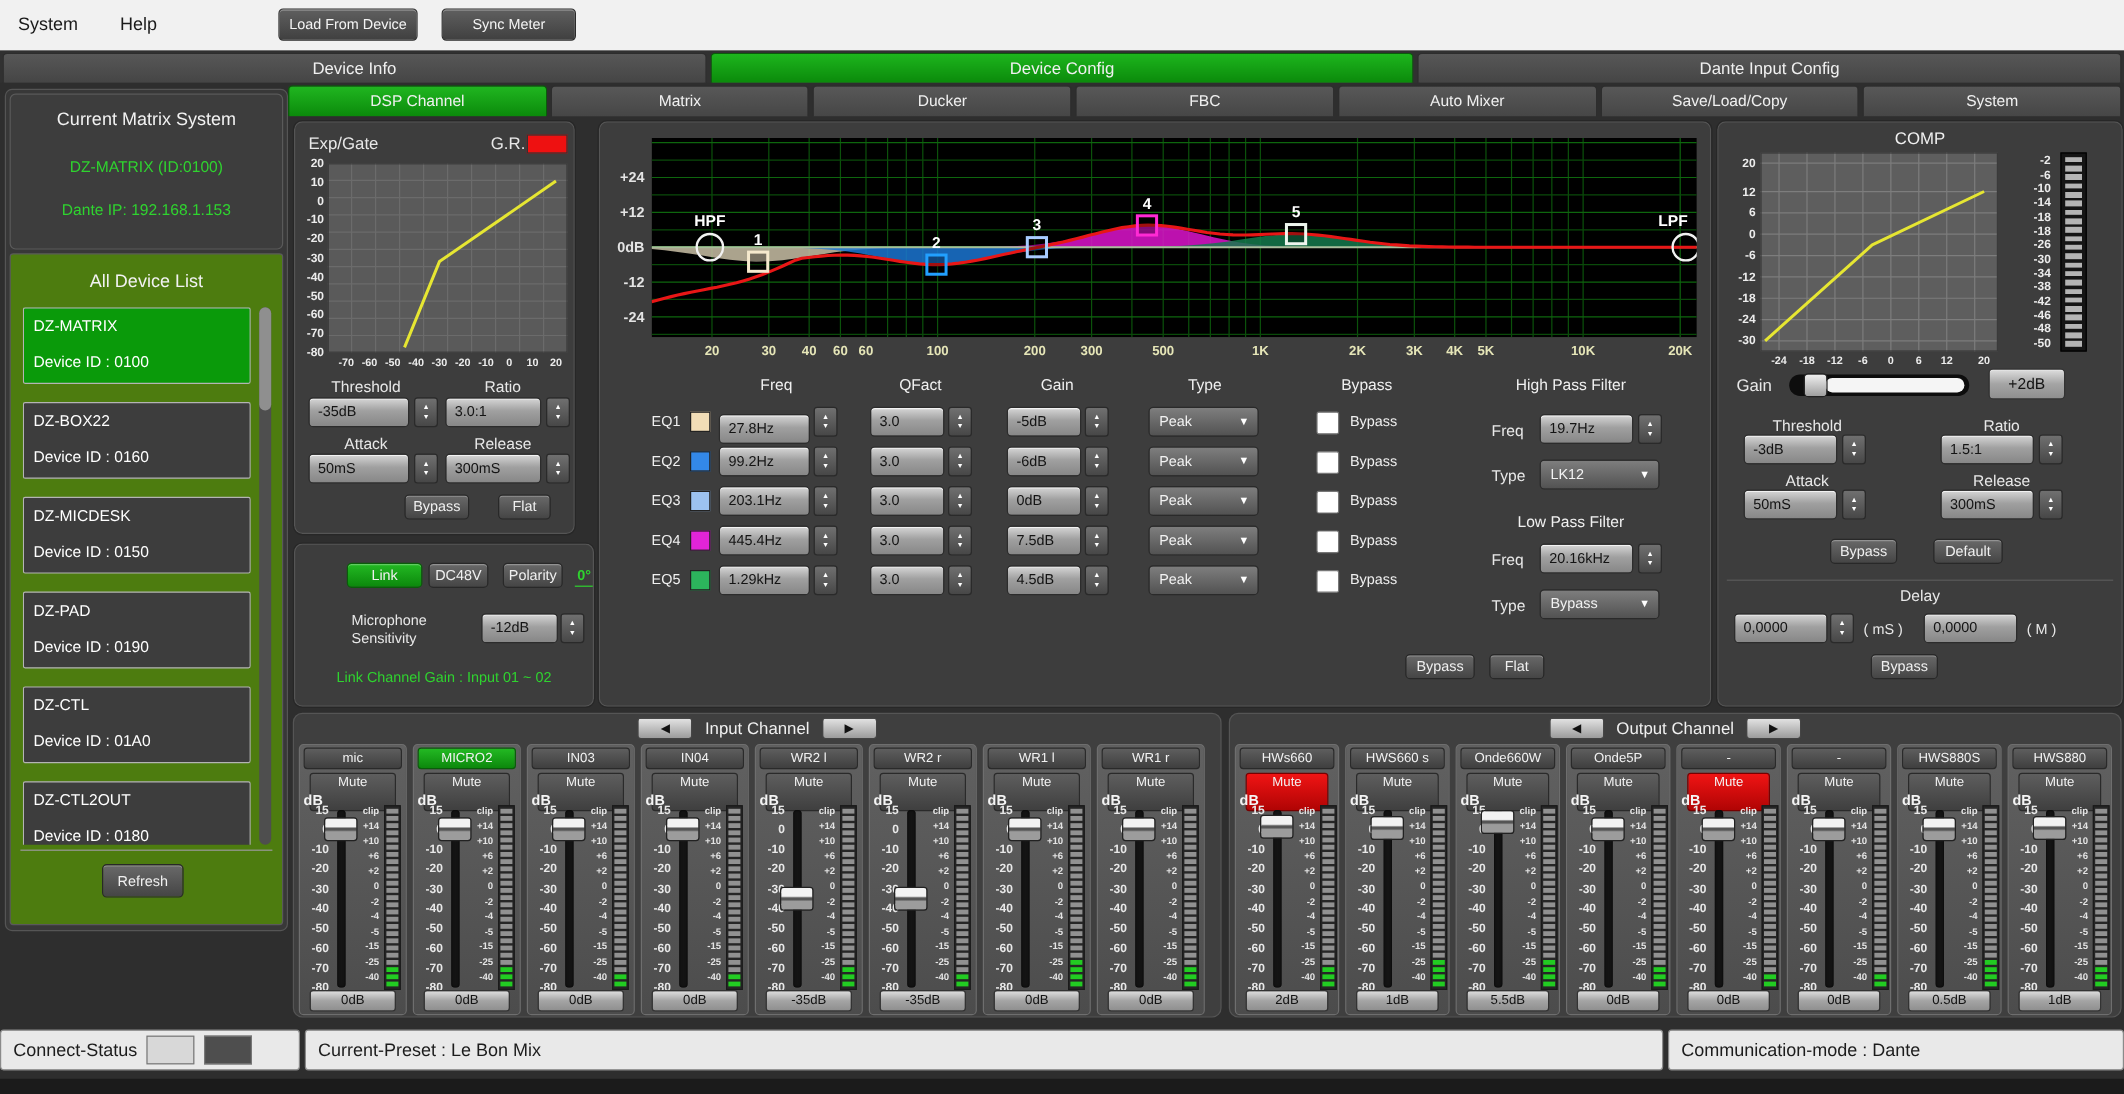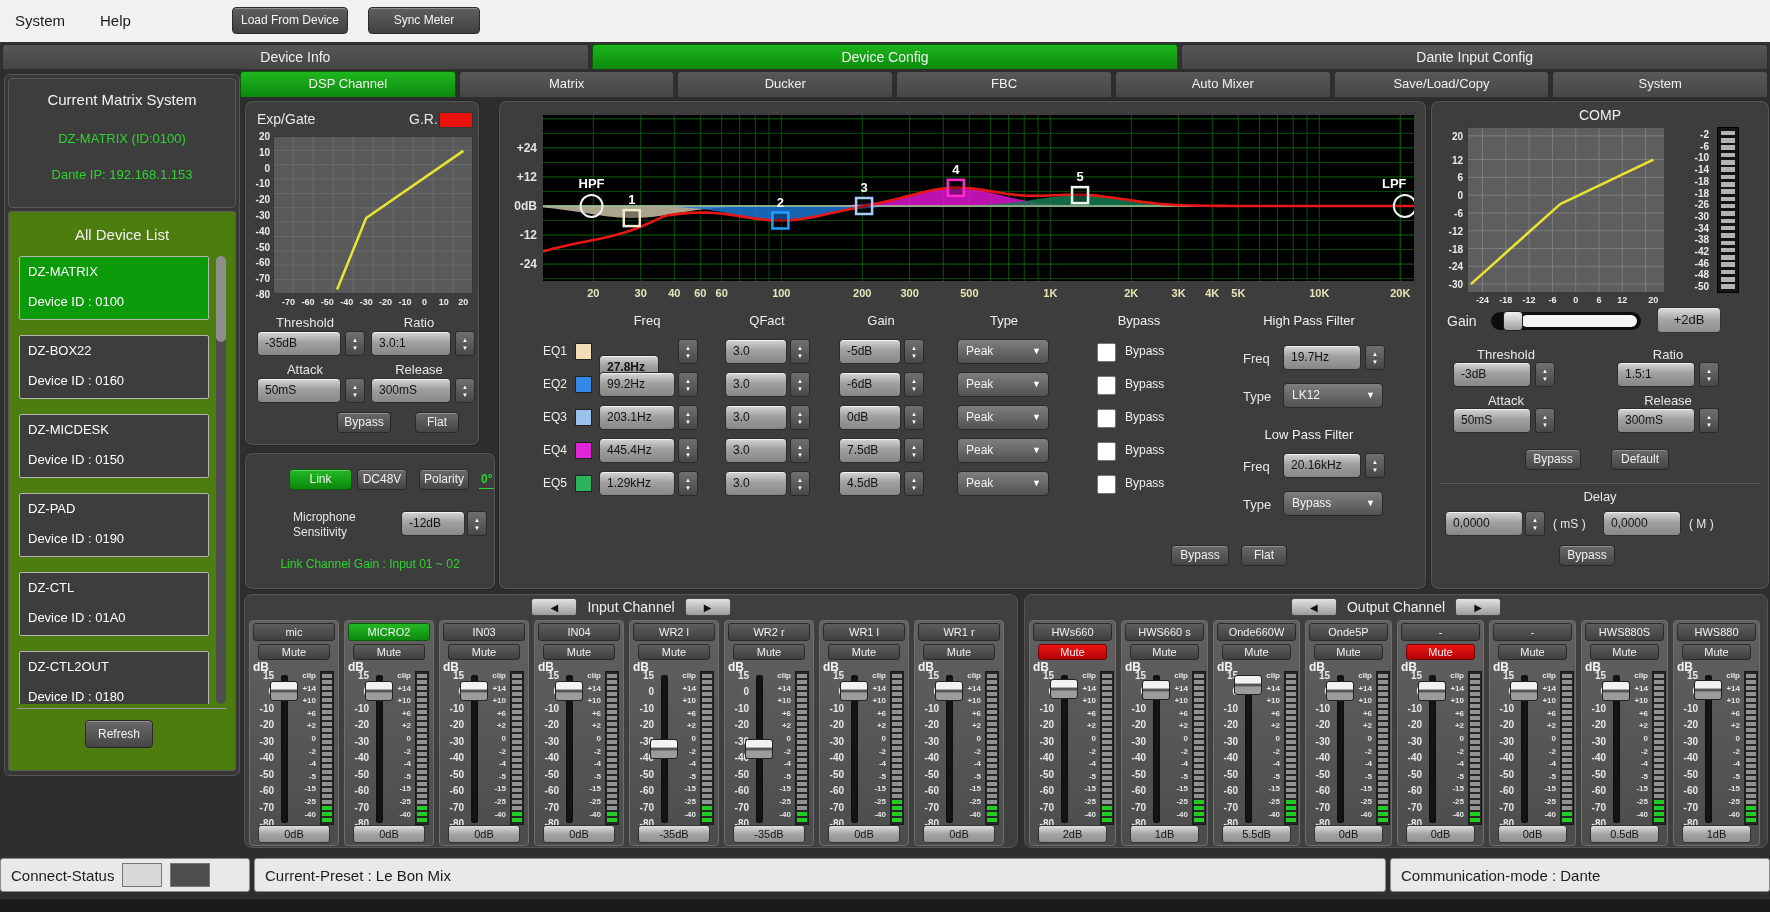--- a/index.html
+++ b/index.html
@@ -102,21 +102,21 @@
   .grp-header .hlabel{color:#f0f0f0;font-size:14px;}
   .arrow-btn{width:46px;height:18px;border-radius:3px;background:linear-gradient(#e2e2e2,#9c9c9c);color:#111;
              font-size:10px;line-height:18px;text-align:center;border:1px solid #444;box-sizing:border-box;}
   .strips{position:absolute;top:25px;left:4px;right:4px;display:flex;gap:5px;}
   .strip{position:relative;width:90px;height:226px;flex:0 0 auto;background:linear-gradient(#616161,#4c4c4c);
          border:1px solid #6e6e6e;border-radius:4px;box-sizing:border-box;}
   .strip.out{width:87px;}
   .ch-name{position:absolute;top:2px;left:3px;right:3px;height:18px;background:linear-gradient(#5e5e5e,#3f3f3f);
            border:1px solid #2a2a2a;border-radius:3px;color:#f2f2f2;font-size:11px;text-align:center;line-height:16px;box-sizing:border-box;}
   .ch-name.sel{background:linear-gradient(#23b923,#0c880c);border-color:#0a5c0a;}
-  .ch-mute{position:absolute;top:23px;left:8px;right:8px;height:16px;background:linear-gradient(#5e5e5e,#3f3f3f);
+  .ch-mute{position:absolute;top:23px;left:8px;right:8px;height:32px;background:linear-gradient(#5e5e5e,#3f3f3f);
            border:1px solid #2a2a2a;border-radius:3px;color:#f2f2f2;font-size:11px;text-align:center;line-height:14px;box-sizing:border-box;}
   .ch-mute.muted{background:linear-gradient(#f01414,#b00404);border-color:#700;}
   .fader-zone{position:absolute;top:42px;left:0;right:0;bottom:23px;}
   .db-lbl{position:absolute;left:3px;top:-3px;color:#f4f4f4;font-size:12px;font-weight:bold;}
   .ftick{position:absolute;left:0;width:24px;text-align:right;font-size:10px;font-weight:bold;color:#e8e8e8;}
   .track{position:absolute;left:31px;top:12px;width:7px;height:148px;background:#141414;border-radius:3px;box-shadow:0 0 2px #000 inset;}
   .thumb{position:absolute;left:20px;width:28px;height:20px;border-radius:3px;border:1px solid #222;box-sizing:border-box;
          background:linear-gradient(#f2f2f2 0 38%,#555 46% 54%,#9c9c9c 62% 100%);}
   .mtick{position:absolute;left:42px;width:24px;text-align:right;font-size:8px;font-weight:bold;color:#e4e4e4;}
   .meter{position:absolute;left:70px;top:8px;width:14px;height:154px;background:#262626;border:1px solid #1a1a1a;
@@ -391,21 +391,21 @@
         <span class="eq-header" style="left: 148px;">Freq</span>
         <span class="eq-header" style="left: 268px;">QFact</span>
         <span class="eq-header" style="left: 382px;">Gain</span>
         <span class="eq-header" style="left: 505px;">Type</span>
         <span class="eq-header" style="left: 640px;">Bypass</span>
       </div>
     <div id="eq-rows">
         <div class="eq-row" style="top: 238px;">
           <span class="eqr-name">EQ1</span>
           <div class="eqr-sw" style="background: rgb(242, 221, 182);"></div>
-          <div class="field" style="left: 100px; width: 60px; top: 16px; font-weight: bold;">27.8Hz</div>
+          <div class="field" style="left: 100px; width: 76px; top: 6px;">27.8Hz</div>
           <div class="spin" style="left: 179px; top: 0px;">
             <span>▲</span>
             <span>▼</span>
           </div>
           <div class="field" style="left: 226px; width: 62px; top: 0px;">3.0</div>
           <div class="spin" style="left: 291px; top: 0px;">
             <span>▲</span>
             <span>▼</span>
           </div>
           <div class="field" style="left: 340px; width: 62px; top: 0px;">-5dB</div>

